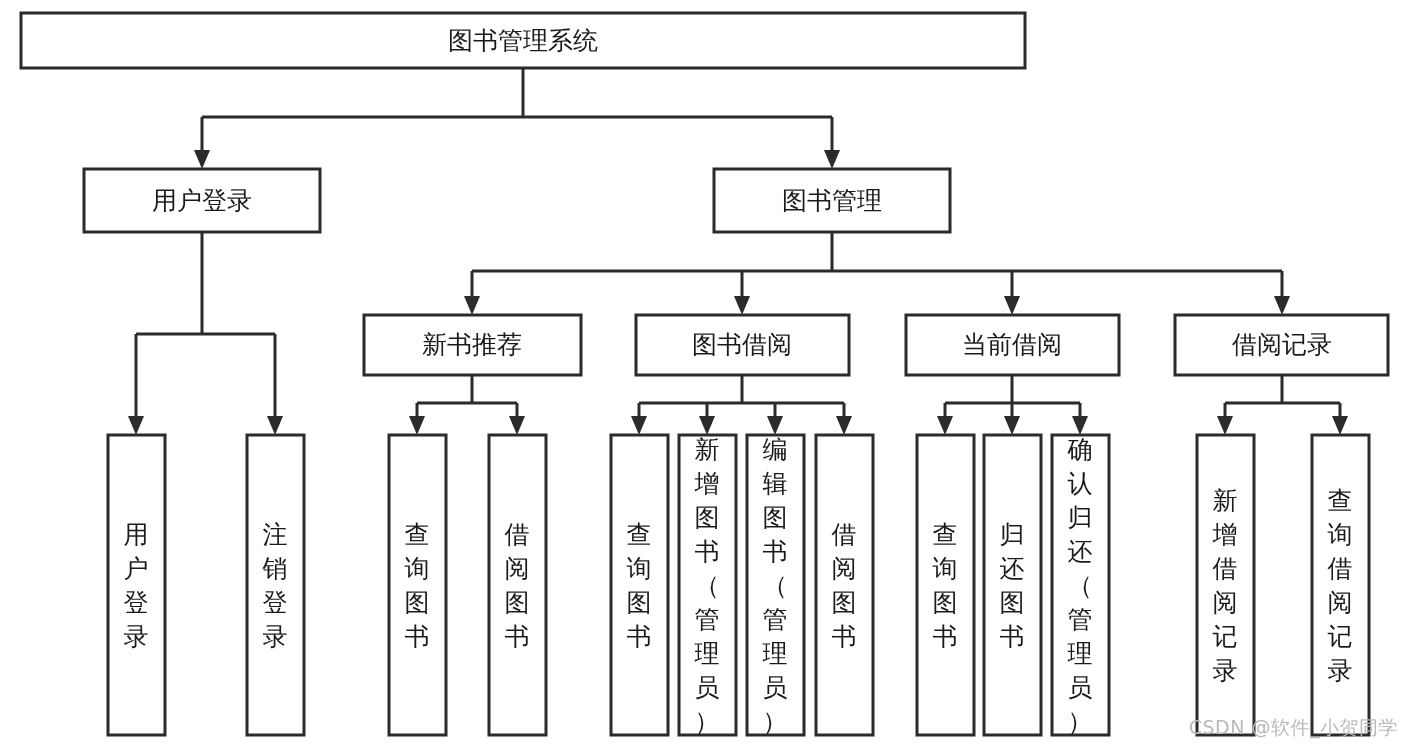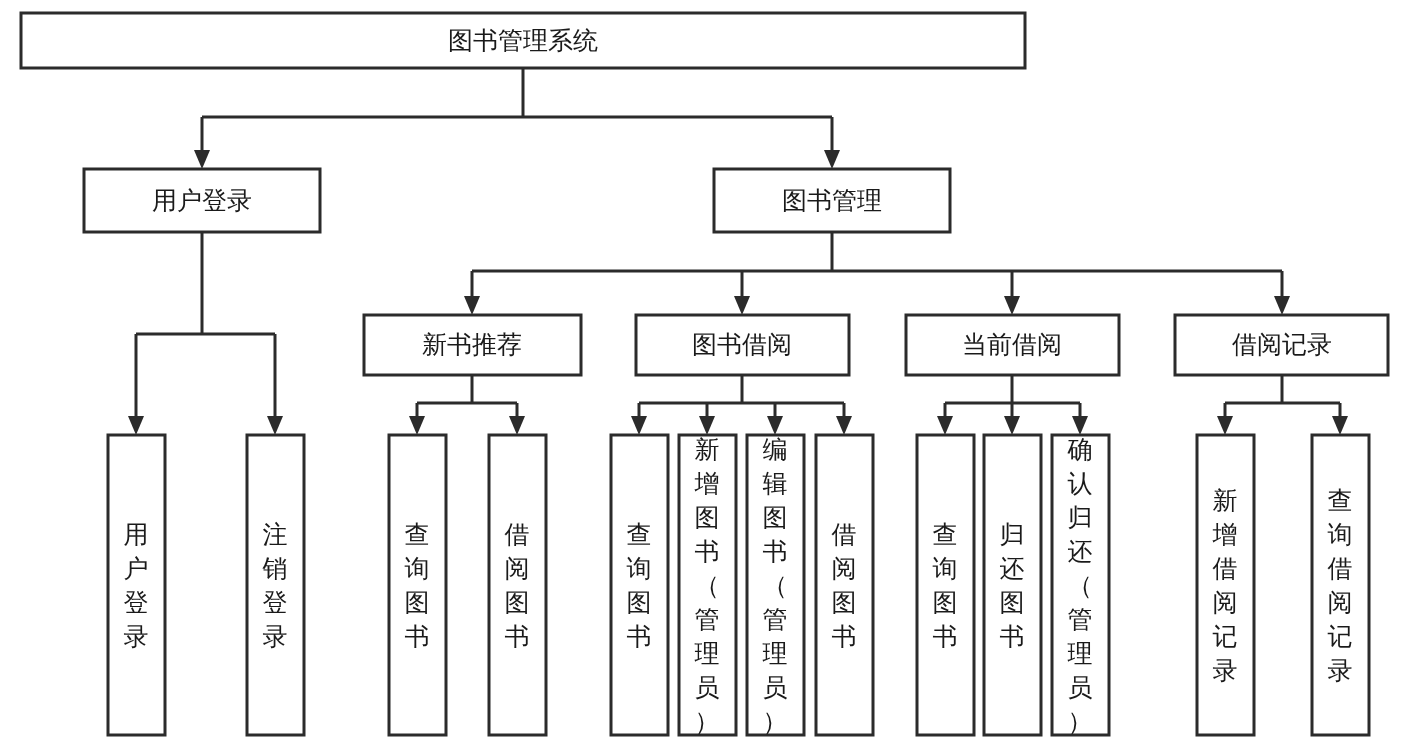--- a/index.html
+++ b/index.html
@@ -227,13 +227,14 @@
       <rect class="node-box" x="1194" y="435" width="57" height="300"></rect>
       <text class="node-label-vertical"><tspan x="1222" y="509">新</tspan><tspan x="1222" y="543">增</tspan><tspan x="1222" y="577">借</tspan><tspan x="1222" y="611">阅</tspan><tspan x="1222" y="645">记</tspan><tspan x="1222" y="679">录</tspan></text>
     </g>
     <g>
       <rect class="node-box" x="1309" y="435" width="57" height="300"></rect>
       <text class="node-label-vertical"><tspan x="1337" y="509">查</tspan><tspan x="1337" y="543">询</tspan><tspan x="1337" y="577">借</tspan><tspan x="1337" y="611">阅</tspan><tspan x="1337" y="645">记</tspan><tspan x="1337" y="679">录</tspan></text>
     </g>
 
   </svg>
 
+  <div class="watermark-text">CSDN @软件_小贺同学</div>
 </div>
 
 </body></html>

